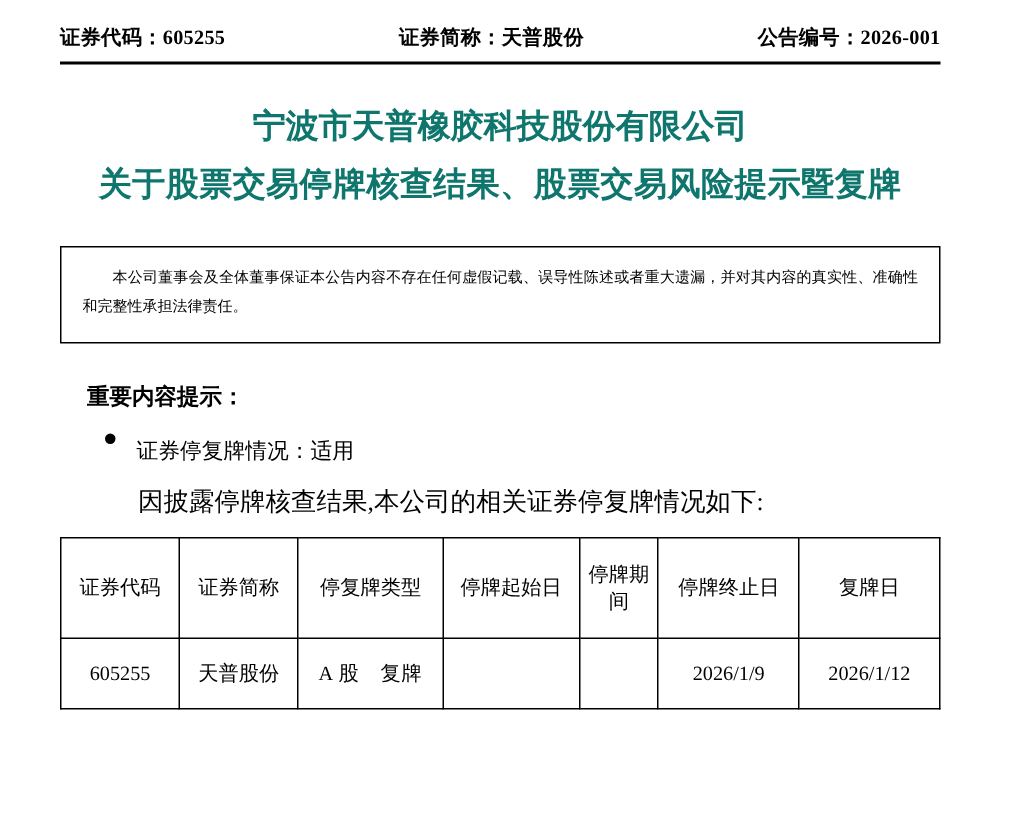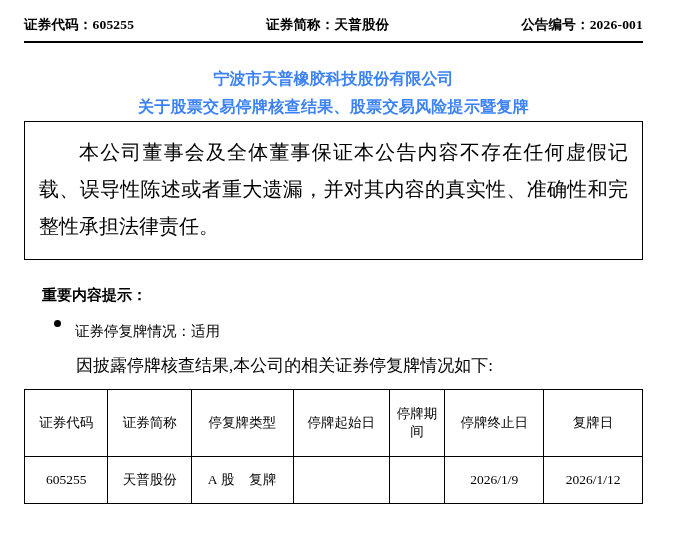--- a/index.html
+++ b/index.html
@@ -12,21 +12,21 @@
     background: #ffffff;
     font-family: "Liberation Serif", serif;
     color: #000000;
     overflow: hidden;
   }
   .page {
     position: relative;
     width: 667px;
     height: 548px;
     box-sizing: border-box;
-    padding: 0 24px;
+    padding: 0 40px;
   }
 
   
   .header-row {
     display: flex;
     justify-content: space-between;
     align-items: baseline;
     padding-top: 16px;
     font-weight: bold;
     font-size: 13.5px;
@@ -37,34 +37,35 @@
   }
   .header-rule {
     margin-top: 7px;
     border-bottom: 2px solid #000;
   }
 
   
   .title-block {
     margin-top: 22px;
     text-align: center;
-    color: #3b82f6;
+    color: #0f766e;
     font-weight: bold;
-    font-size: 16px;
+    font-size: 22px;
     line-height: 1.75;
   }
   .title-block .line2 {
     letter-spacing: 0.3px;
   }
 
   
   .statement-box {
+    margin-top: 22px;
     border: 1px solid #000;
     padding: 12px 14px 14px 14px;
-    font-size: 20px;
+    font-size: 10px;
     line-height: 1.85;
     text-align: justify;
   }
   .statement-box p {
     margin: 0;
     text-indent: 2em;
   }
 
   
   .section-title {

